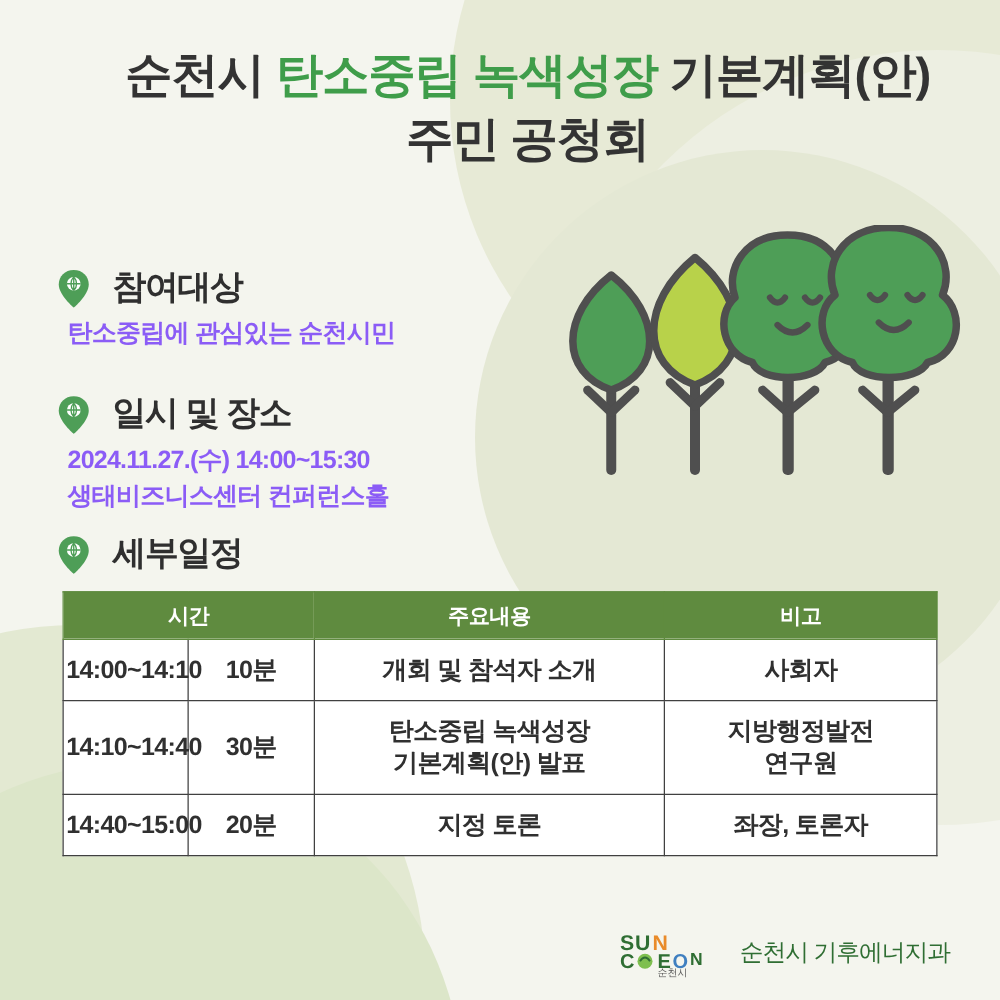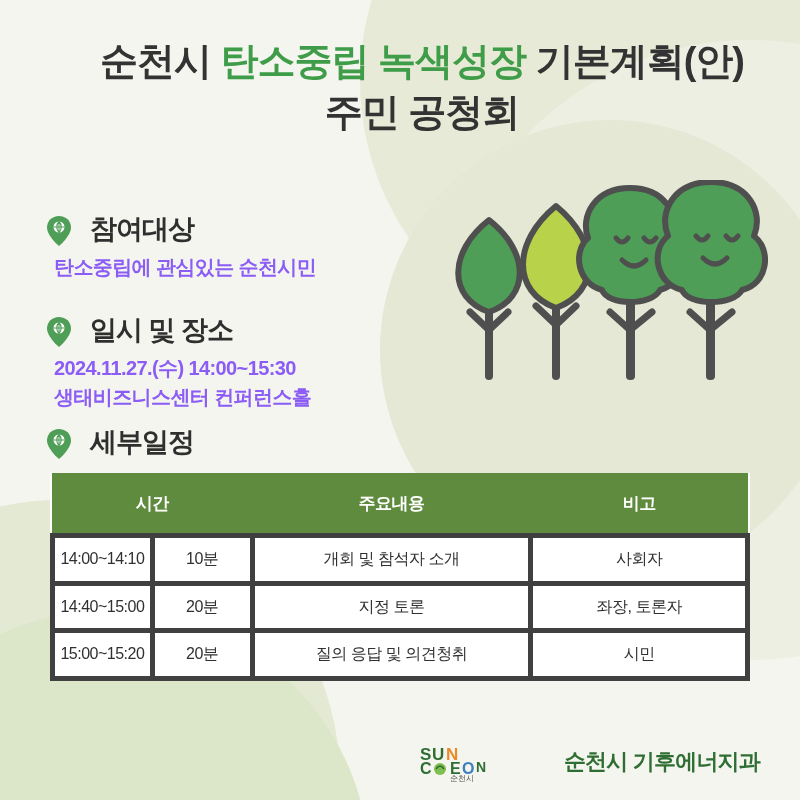--- a/index.html
+++ b/index.html
@@ -149,29 +149,29 @@
     width: 700px;
     border-collapse: collapse;
     table-layout: fixed;
     background: #ffffff;
   }
   table.schedule th {
     background: #5f8b3f;
     color: #ffffff;
     font-size: 17px;
     font-weight: bold;
-    padding: 18px 0;
+    padding: 7px 0;
     border: 1px solid #5f8b3f;
     letter-spacing: -0.5px;
   }
   table.schedule td {
-    border: 5px solid #404040;
+    border: 1px solid #404040;
     text-align: center;
-    font-size: 16px;
-    font-weight: normal;
+    font-size: 20px;
+    font-weight: bold;
     color: #303030;
     padding: 11px 2px;
     letter-spacing: -0.5px;
     line-height: 1.3;
     background: #ffffff;
   }
   .col-time { width: 175px; }
   .col-dur { width: 90px; }
   .col-content { width: 245px; text-align: center; }
   .col-note { width: 190px; }
@@ -183,25 +183,24 @@
     bottom: 18px;
     display: flex;
     align-items: center;
     gap: 8px;
     z-index: 3;
   }
   .footer-logo {
     display: block;
   }
   .footer-text {
-    font-size: 22px;
-    font-weight: bold;
+    font-size: 19px;
+    font-weight: normal;
     color: #2f6e33;
     letter-spacing: -0.8px;
-    margin-left: 48px;
   }
 </style>
 </head>
 <body>
 
 <div class="poster">
 
   <div class="bg-blob-top-right"></div>
   <div class="bg-blob-right"></div>
   <div class="bg-arc"></div>
@@ -290,30 +289,36 @@
           </tr>
         </thead>
         <tbody>
           <tr>
             <td class="col-time">14:00~14:10</td>
             <td class="col-dur">10분</td>
             <td class="col-content">개회 및 참석자 소개</td>
             <td class="col-note">사회자</td>
           </tr>
           <tr>
+            <td class="col-time">14:10~14:40</td>
+            <td class="col-dur">30분</td>
+            <td class="col-content">
+              <div>탄소중립 녹색성장</div>
+              <div>기본계획(안) 발표</div>
+            </td>
+            <td class="col-note">
+              <div>지방행정발전</div>
+              <div>연구원</div>
+            </td>
+          </tr>
+          <tr>
             <td class="col-time">14:40~15:00</td>
             <td class="col-dur">20분</td>
             <td class="col-content">지정 토론</td>
             <td class="col-note">좌장, 토론자</td>
-          </tr>
-          <tr>
-            <td class="col-time">15:00~15:20</td>
-            <td class="col-dur">20분</td>
-            <td class="col-content">질의 응답 및 의견청취</td>
-            <td class="col-note">시민</td>
           </tr>
         </tbody>
       </table>
     </div>
   </div>
 
   <div class="footer">
     <svg class="footer-logo" width="90" height="40" viewBox="0 0 90 40">
       <text x="2" y="18" font-family="Liberation Sans, sans-serif" font-size="17" font-weight="bold" fill="#2f6e33">S</text>
       <text x="14" y="18" font-family="Liberation Sans, sans-serif" font-size="17" font-weight="bold" fill="#2f6e33">U</text>

